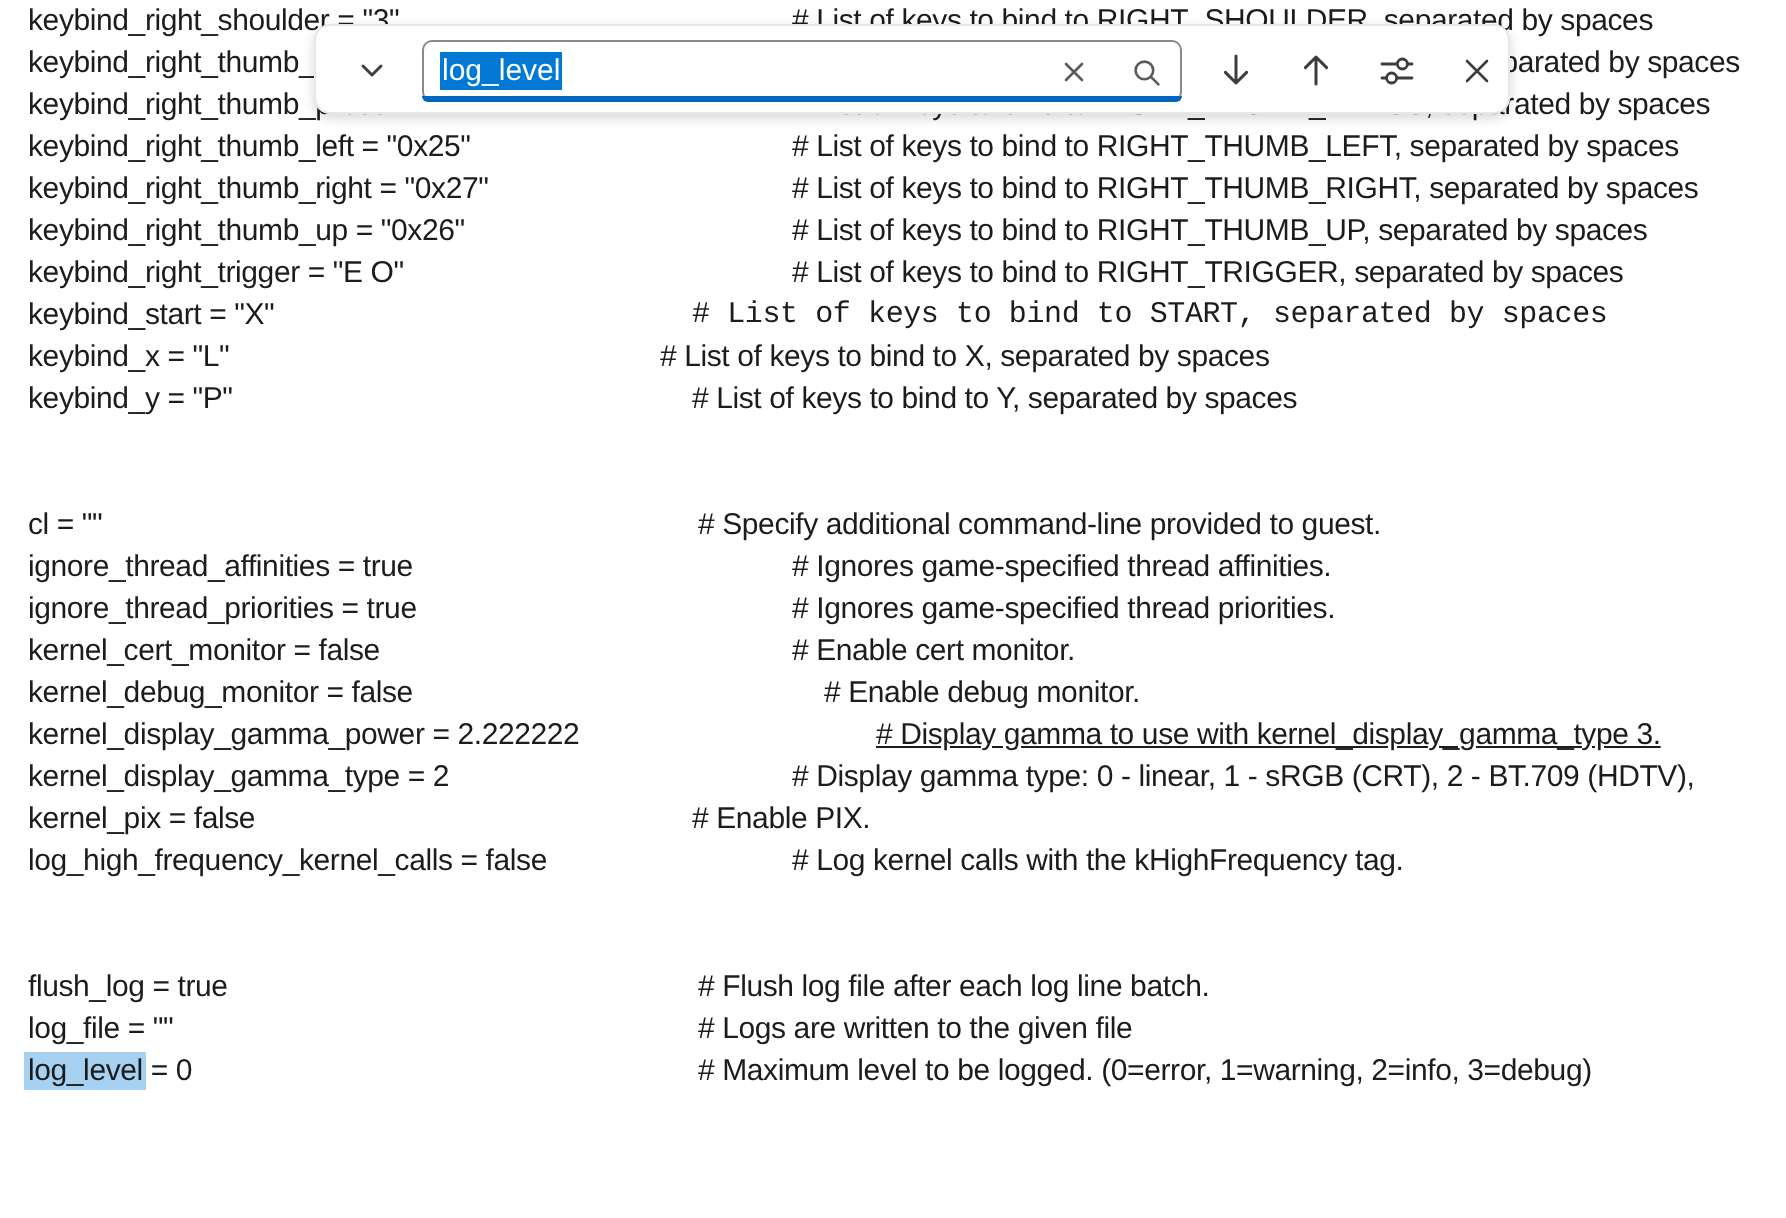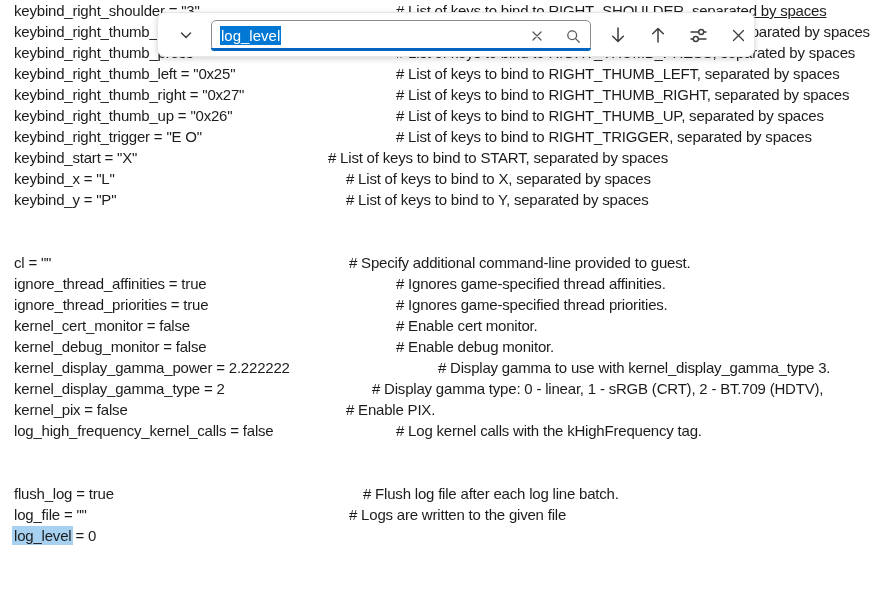--- a/index.html
+++ b/index.html
@@ -31,46 +31,46 @@
   #fb-query { position:absolute; left:8px; top:5px; font-size:15px; line-height:19px;
     background:#0078d4; color:#ffffff; padding:0 1px; }
   #fb-clear { position:absolute; left:318px; top:8px; }
   #fb-search { position:absolute; left:354px; top:8px; }
   svg { display:block; }
 </style>
 </head>
 <body>
 
 <div id="editor">
-    <div class="line">keybind_right_shoulder = "3"<span class="comment" style="left: 396px; text-decoration: underline;"># List of keys to bind to RIGHT_SHOULDER, separated by spaces</span></div>
+    <div class="line">keybind_right_shoulder = "3"<span class="comment" style="left: 396px;"># List of keys to bind to RIGHT_SHOULDER, separated by spaces</span></div>
     <div class="line">keybind_right_thumb_down = "0x28"<span class="comment" style="left: 414px;"># List of keys to bind to RIGHT_THUMB_DOWN, separated by spaces</span></div>
     <div class="line">keybind_right_thumb_press = ""<span class="comment" style="left: 396px;"># List of keys to bind to RIGHT_THUMB_PRESS, separated by spaces</span></div>
     <div class="line">keybind_right_thumb_left = "0x25"<span class="comment" style="left: 396px;"># List of keys to bind to RIGHT_THUMB_LEFT, separated by spaces</span></div>
     <div class="line">keybind_right_thumb_right = "0x27"<span class="comment" style="left: 396px;"># List of keys to bind to RIGHT_THUMB_RIGHT, separated by spaces</span></div>
     <div class="line">keybind_right_thumb_up = "0x26"<span class="comment" style="left: 396px;"># List of keys to bind to RIGHT_THUMB_UP, separated by spaces</span></div>
     <div class="line">keybind_right_trigger = "E O"<span class="comment" style="left: 396px;"># List of keys to bind to RIGHT_TRIGGER, separated by spaces</span></div>
-    <div class="line">keybind_start = "X"<span class="comment" style="left: 328px;"># List of keys to bind to START, separated by spaces</span></div>
-    <div class="line">keybind_x = "L"<span class="comment" style="left: 346px; text-align: center;"># List of keys to bind to X, separated by spaces</span></div>
+    <div class="line">keybind_start = "X"<span class="comment" style="left: 346px; font-family: Liberation Mono, monospace;"># List of keys to bind to START, separated by spaces</span></div>
+    <div class="line">keybind_x = "L"<span class="comment" style="left: 330px; text-align: center;"># List of keys to bind to X, separated by spaces</span></div>
     <div class="line">keybind_y = "P"<span class="comment" style="left: 346px;"># List of keys to bind to Y, separated by spaces</span></div>
     <div class="line"></div>
     <div class="line"></div>
     <div class="line">cl = ""<span class="comment" style="left: 349px;"># Specify additional command-line provided to guest.</span></div>
     <div class="line">ignore_thread_affinities = true<span class="comment" style="left: 396px;"># Ignores game-specified thread affinities.</span></div>
     <div class="line">ignore_thread_priorities = true<span class="comment" style="left: 396px;"># Ignores game-specified thread priorities.</span></div>
     <div class="line">kernel_cert_monitor = false<span class="comment" style="left: 396px;"># Enable cert monitor.</span></div>
-    <div class="line">kernel_debug_monitor = false<span class="comment" style="left: 396px;"># Enable debug monitor.</span></div>
-    <div class="line">kernel_display_gamma_power = 2.222222<span class="comment" style="left: 438px;"># Display gamma to use with kernel_display_gamma_type 3.</span></div>
-    <div class="line">kernel_display_gamma_type = 2<span class="comment" style="left: 372px; text-align: right;"># Display gamma type: 0 - linear, 1 - sRGB (CRT), 2 - BT.709 (HDTV),</span></div>
+    <div class="line">kernel_debug_monitor = false<span class="comment" style="left: 412px;"># Enable debug monitor.</span></div>
+    <div class="line">kernel_display_gamma_power = 2.222222<span class="comment" style="left: 438px; text-decoration: underline;"># Display gamma to use with kernel_display_gamma_type 3.</span></div>
+    <div class="line">kernel_display_gamma_type = 2<span class="comment" style="left: 396px; text-align: right;"># Display gamma type: 0 - linear, 1 - sRGB (CRT), 2 - BT.709 (HDTV),</span></div>
     <div class="line">kernel_pix = false<span class="comment" style="left: 346px;"># Enable PIX.</span></div>
     <div class="line">log_high_frequency_kernel_calls = false<span class="comment" style="left: 396px;"># Log kernel calls with the kHighFrequency tag.</span></div>
     <div class="line"></div>
     <div class="line"></div>
-    <div class="line">flush_log = true<span class="comment" style="left: 349px; margin-left: 14px;"># Flush log file after each log line batch.</span></div>
+    <div class="line">flush_log = true<span class="comment" style="left: 349px;"># Flush log file after each log line batch.</span></div>
     <div class="line">log_file = ""<span class="comment" style="left: 349px;"># Logs are written to the given file</span></div>
-    <div class="line"><span class="match">log_level</span> = 0</div>
+    <div class="line"><span class="match">log_level</span> = 0<span class="comment" style="left: 349px;"># Maximum level to be logged. (0=error, 1=warning, 2=info, 3=debug)</span></div>
   </div>
 
 <div id="findbar">
   <button class="fb-btn" id="fb-chevron">
     <span>
       <svg width="18" height="18" viewBox="0 0 18 18">
           <path d="M4.5 7l4.5 4.5L13.5 7" fill="none" stroke="#404040" stroke-width="1.5" stroke-linecap="round" stroke-linejoin="round"></path>
         </svg>
     </span>
   </button>

